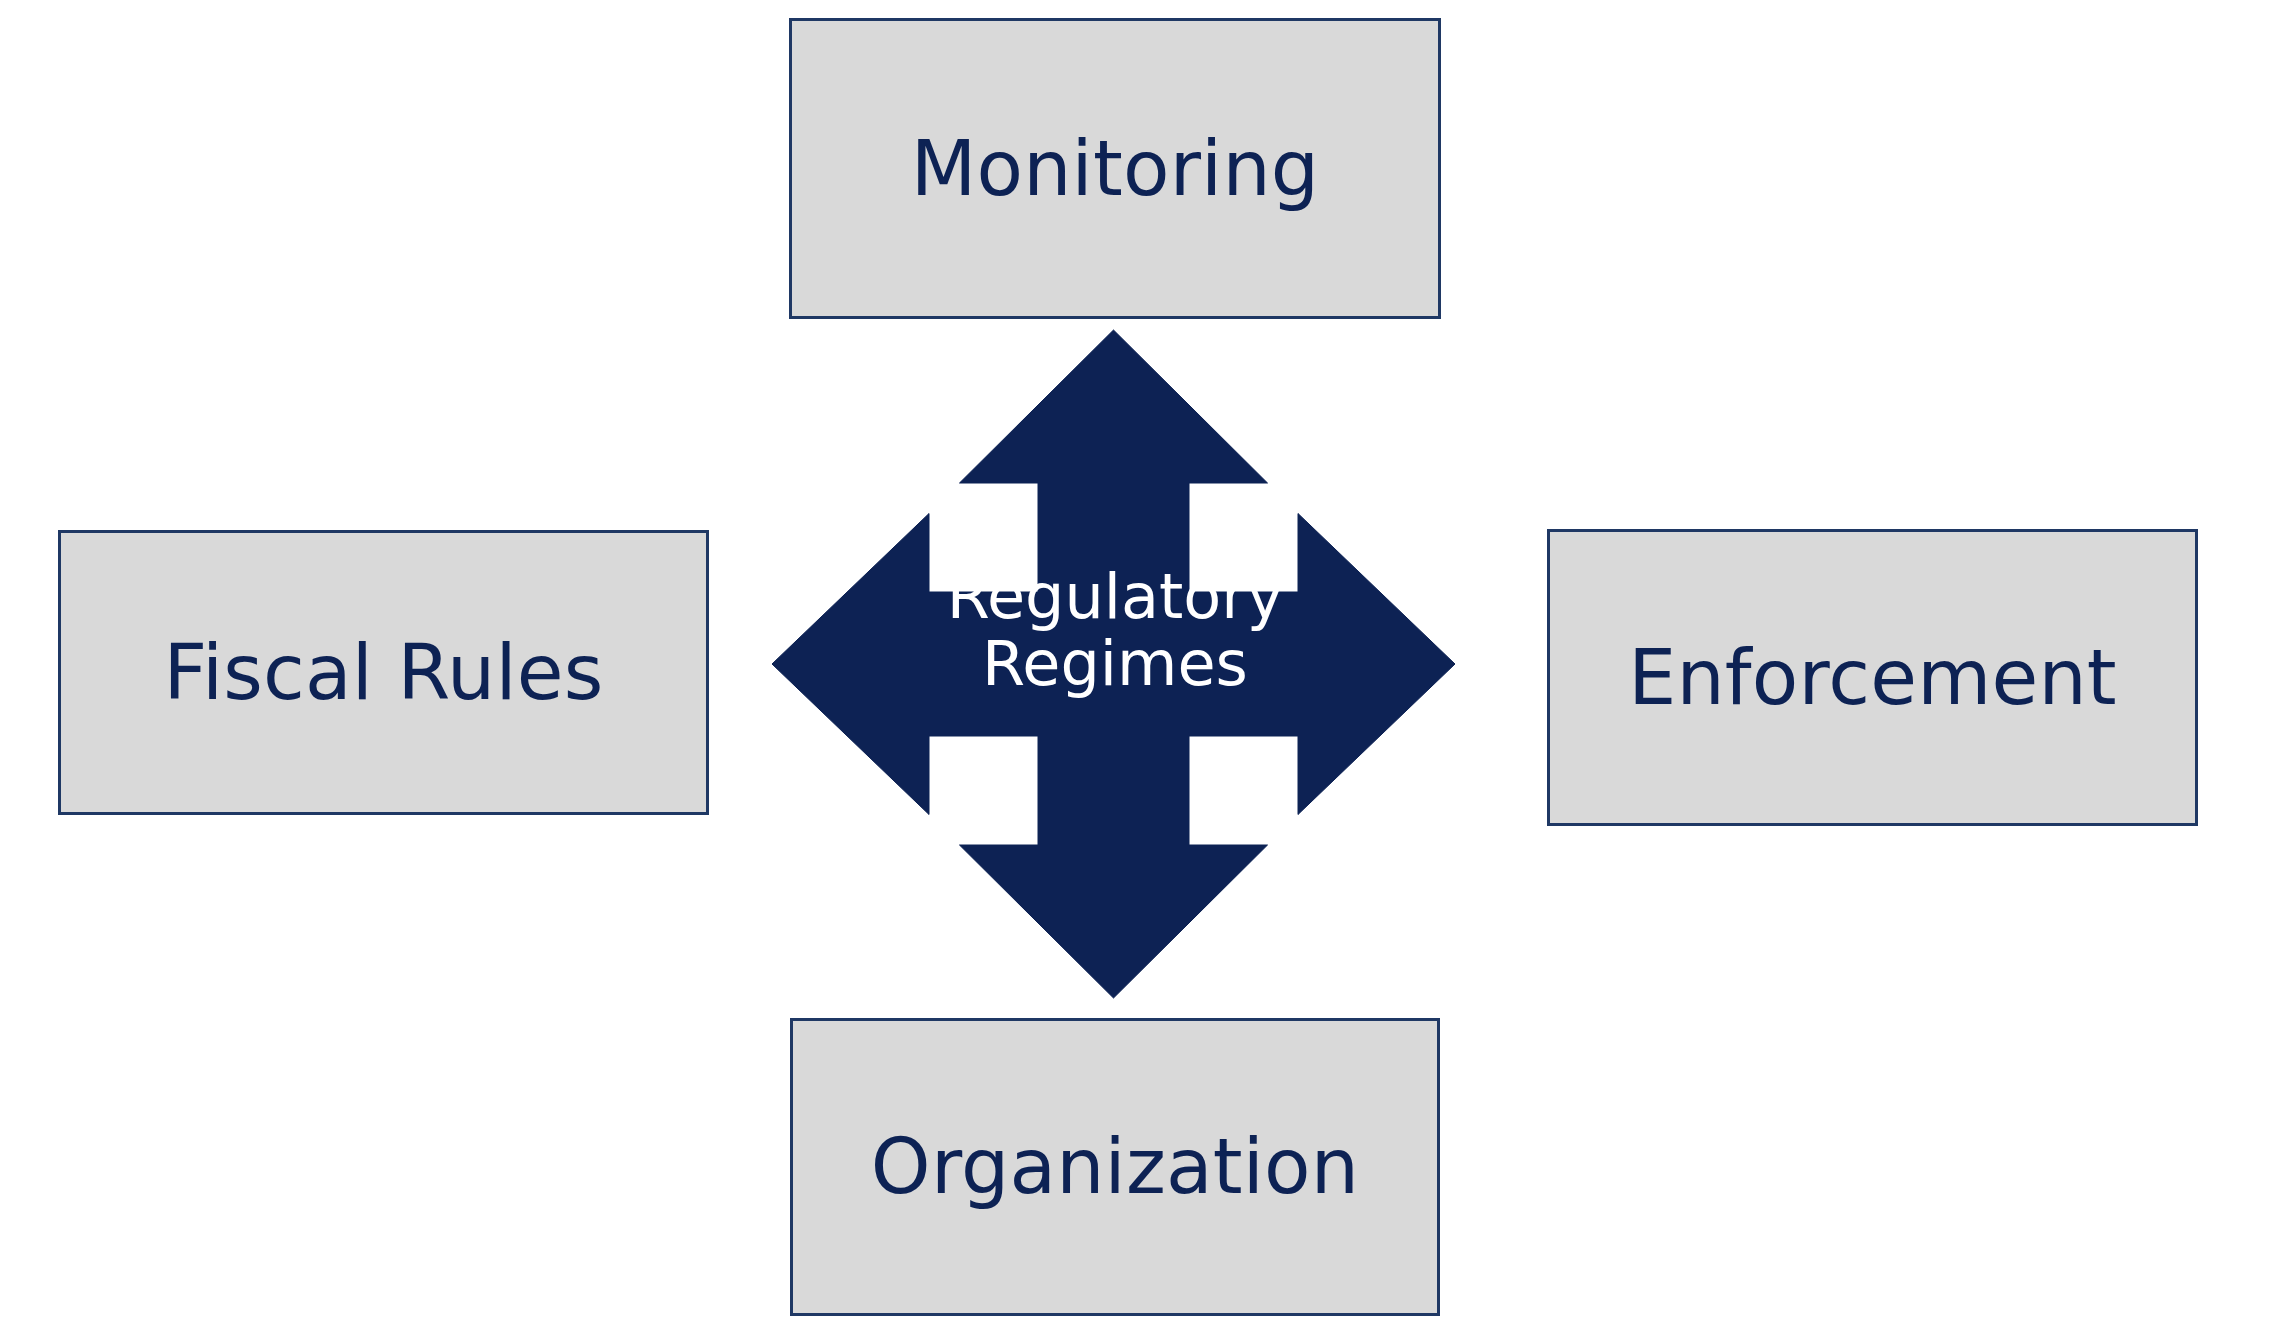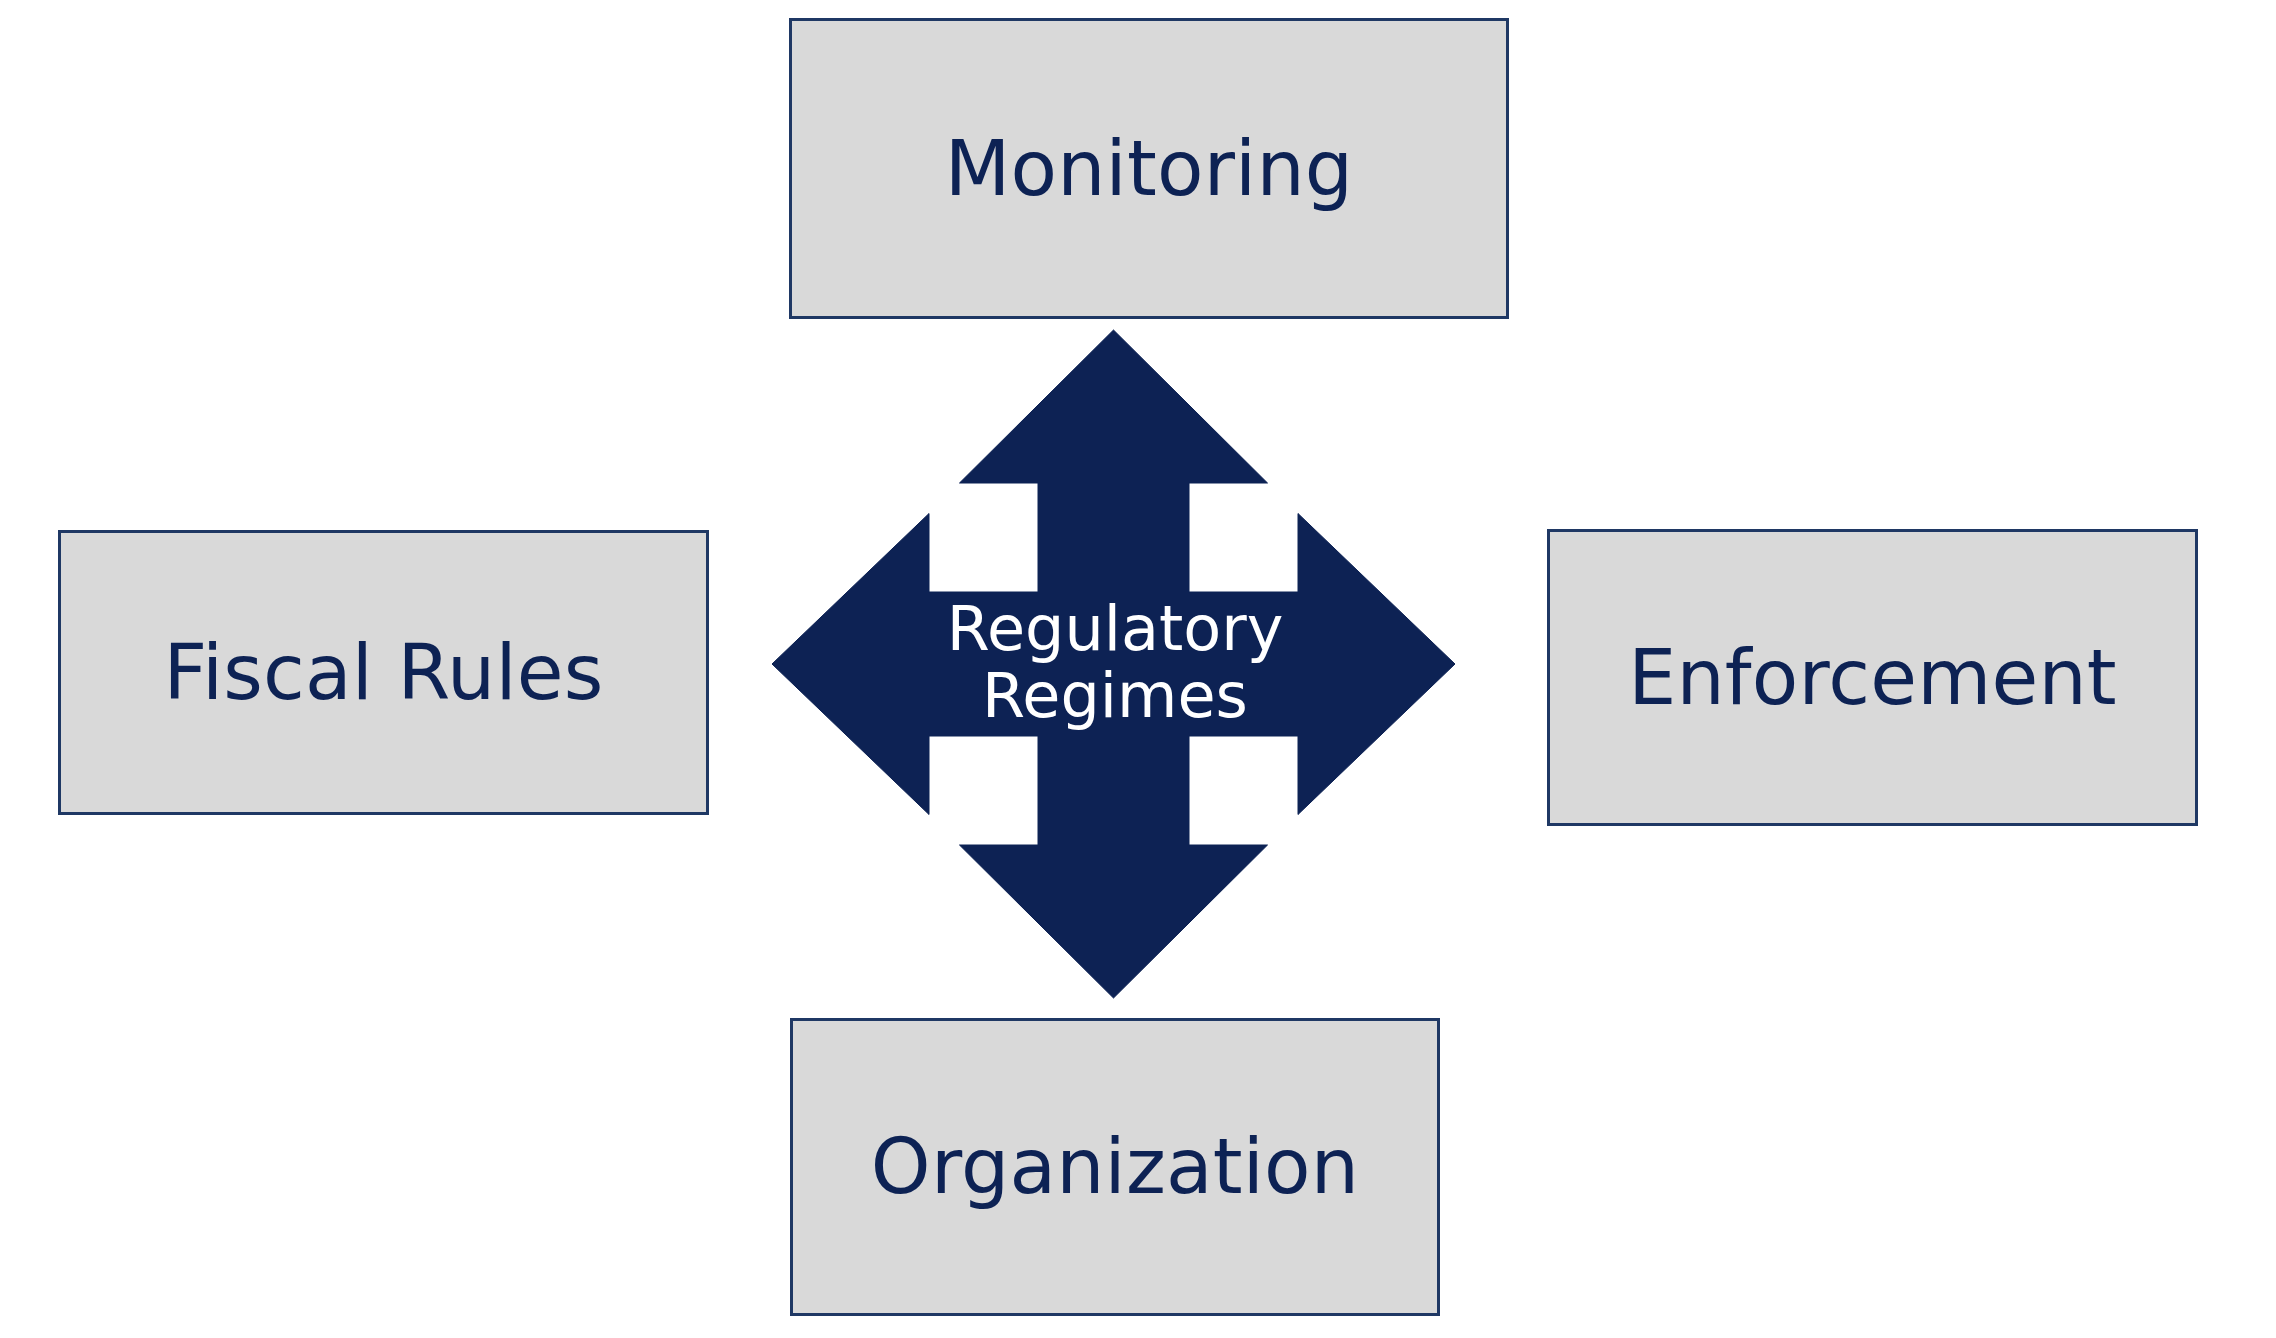--- a/index.html
+++ b/index.html
@@ -32,21 +32,21 @@
   .node-label {
     color: #0d2254;
     font-family: "DejaVu Sans", sans-serif;
     font-size: 76px;
     font-weight: 400;
     line-height: 1.1;
     letter-spacing: 0.2px;
     white-space: pre-line;
   }
   
-  .box-top    { left: 789px;  top: 18px;   width: 720px; height: 301px; }
+  .box-top    { left: 789px;  top: 18px;   width: 652px; height: 301px; }
   .box-left   { left: 58px;   top: 530px;  width: 651px; height: 285px; }
   .box-right  { left: 1547px; top: 529px;  width: 651px; height: 297px; }
   .box-bottom { left: 790px;  top: 1018px; width: 650px; height: 298px; }
 
   
   .arrow-wrap {
     position: absolute;
     left: 760px;
     top: 318px;
     width: 710px;
@@ -54,21 +54,21 @@
   }
   .arrow-wrap svg {
     display: block;
     width: 100%;
     height: 100%;
     overflow: visible;
   }
   .center-label {
     position: absolute;
     left: 760px;
-    top: 596px;
+    top: 564px;
     width: 710px;
     text-align: center;
     color: #ffffff;
     font-family: "DejaVu Sans", sans-serif;
     font-size: 62px;
     line-height: 1.08;
     white-space: pre-line;
     pointer-events: none;
   }
 </style>

